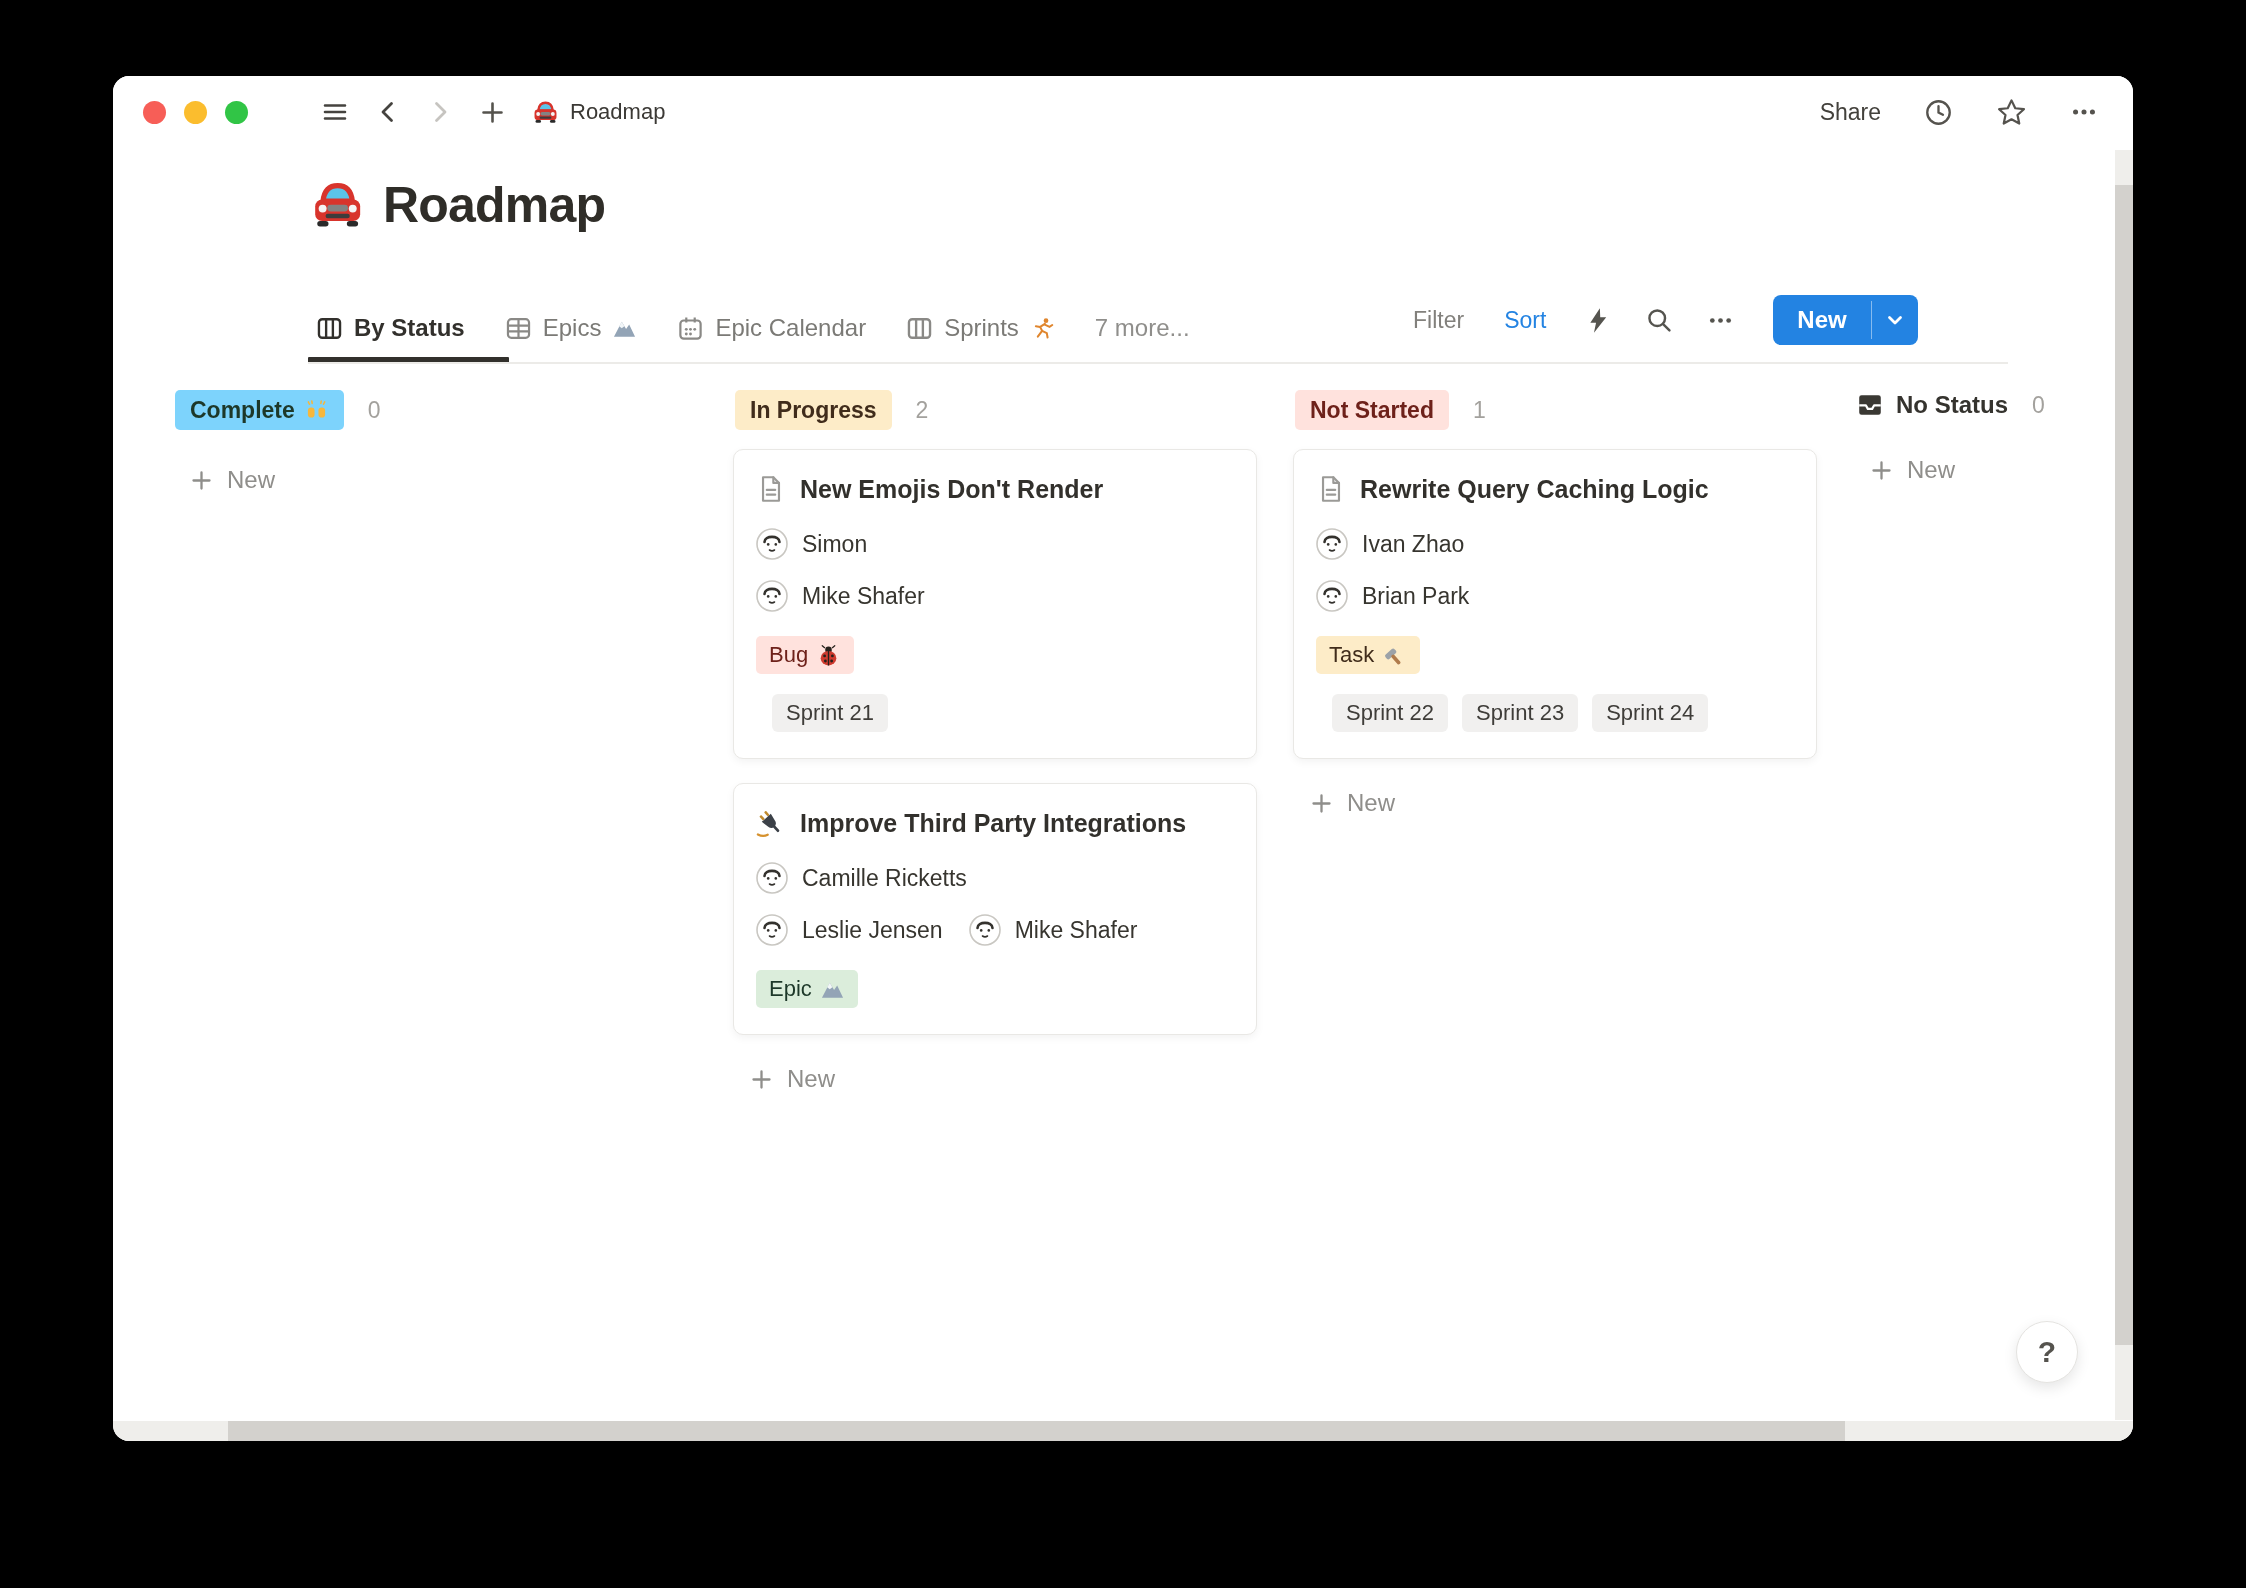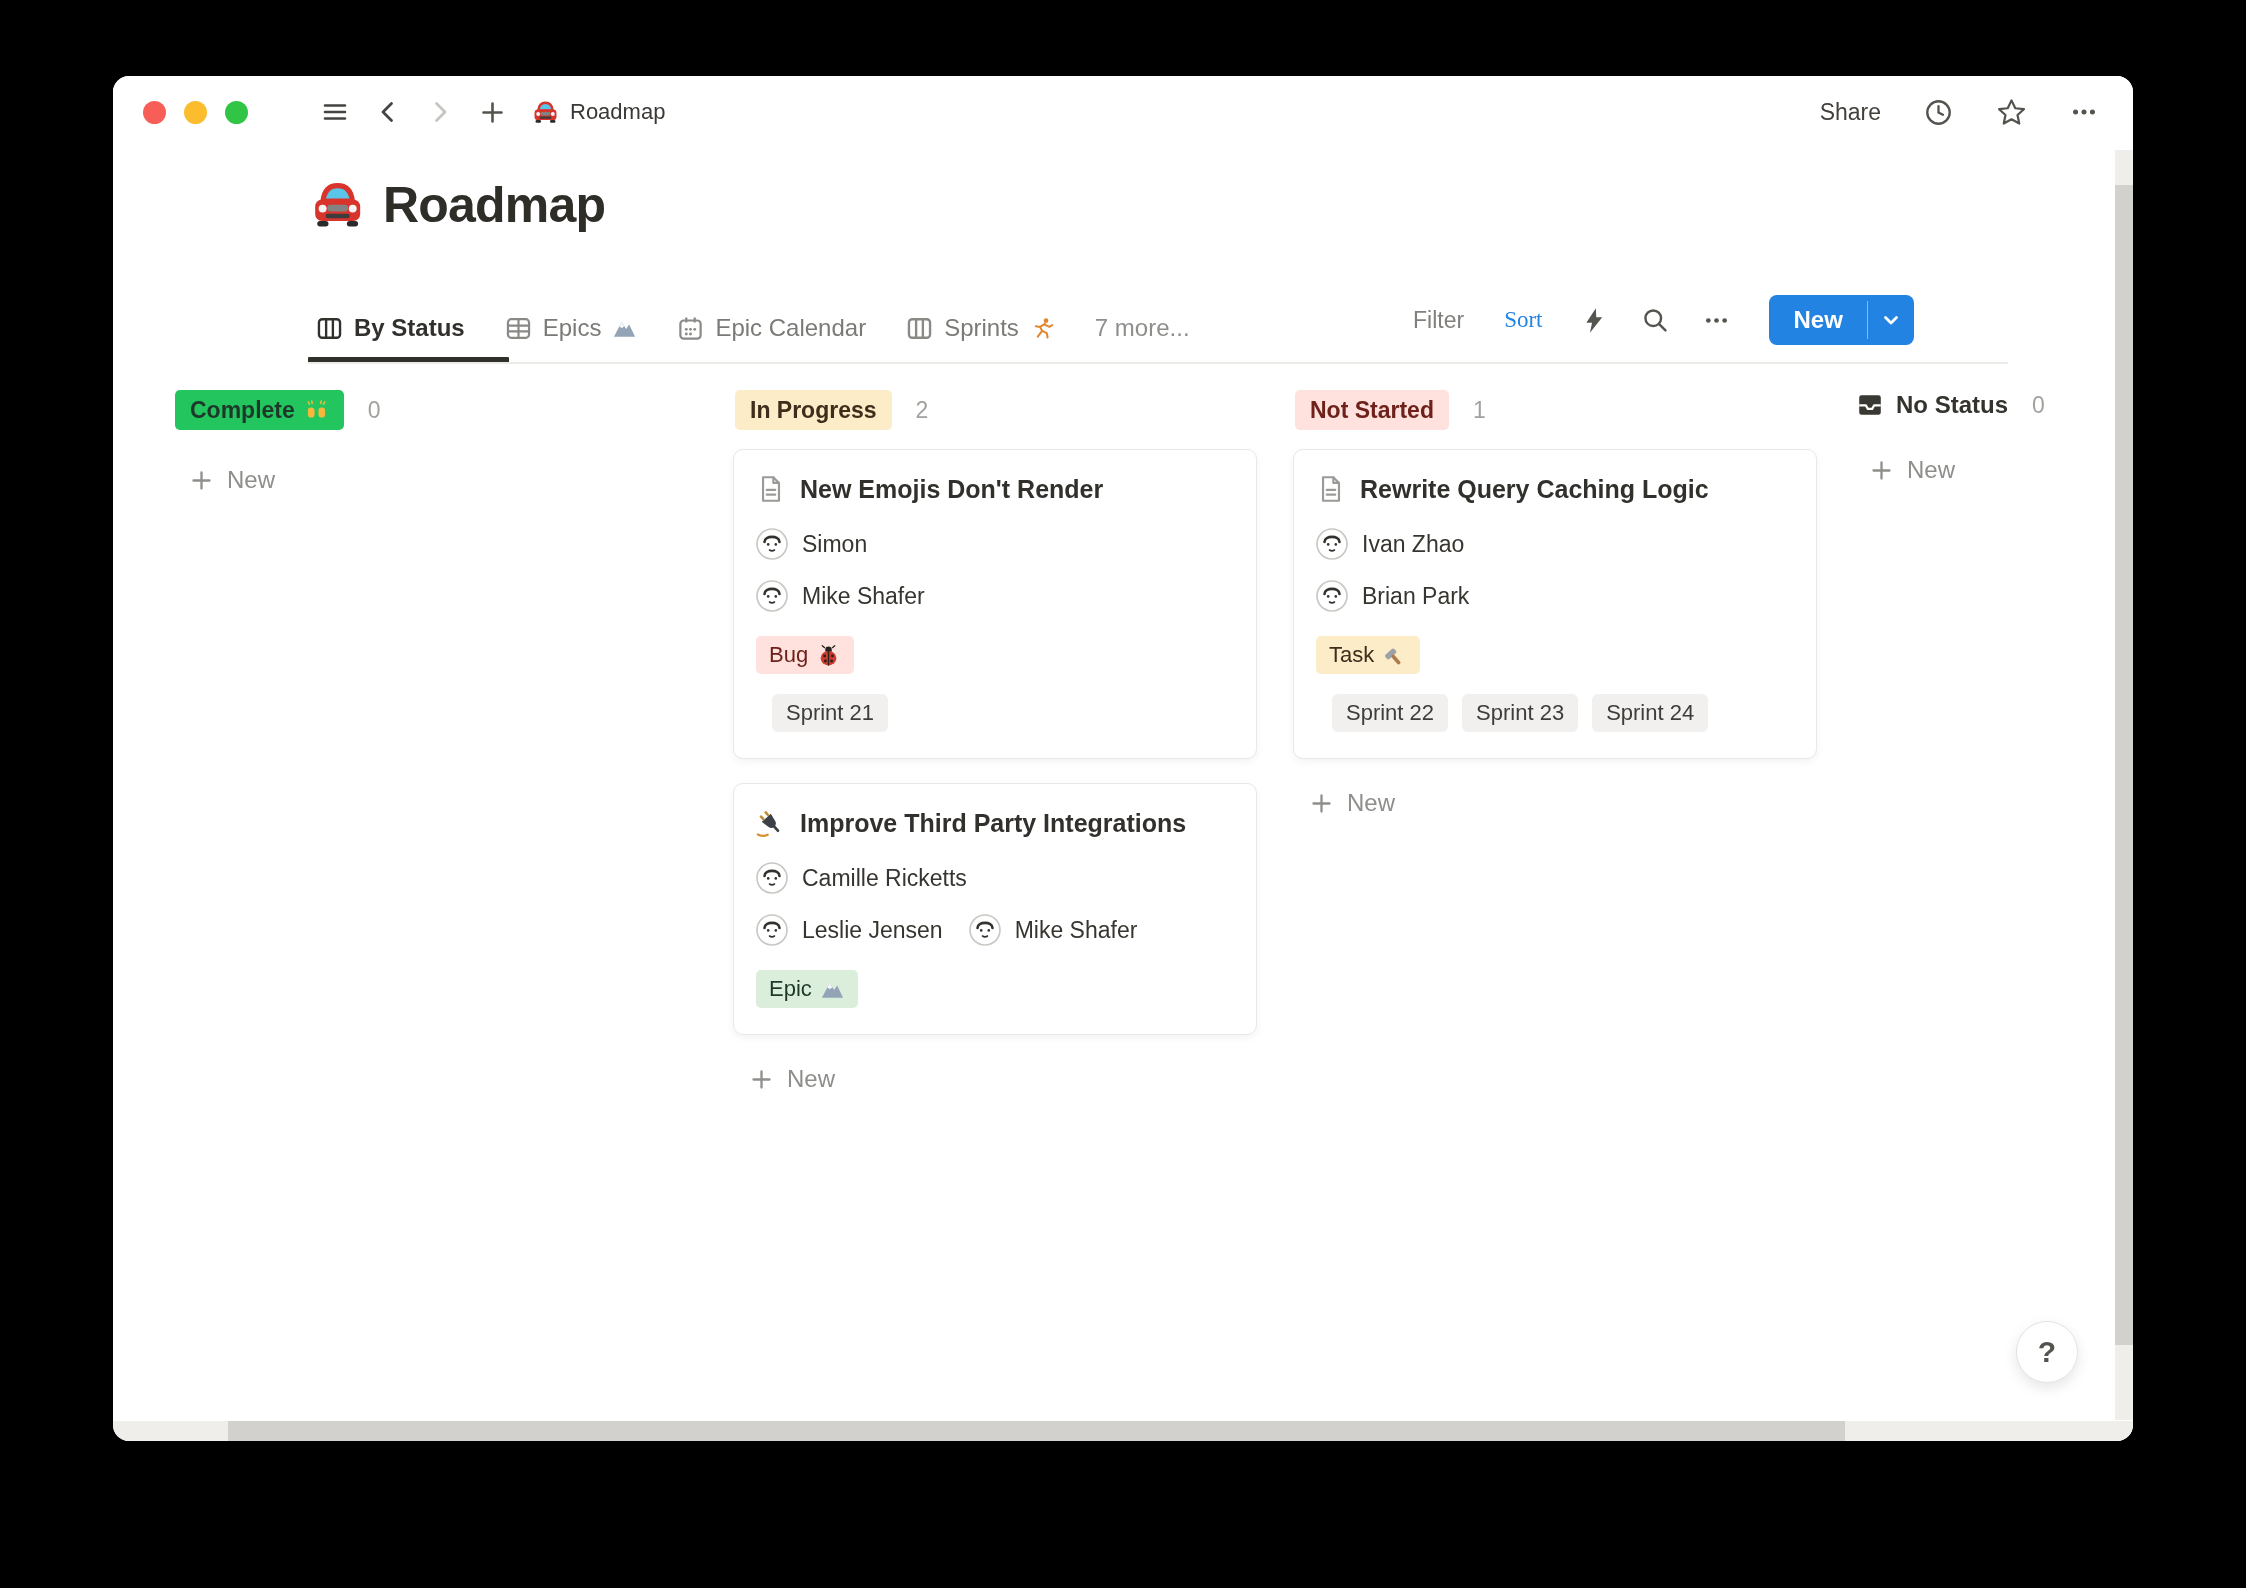--- a/index.html
+++ b/index.html
@@ -32,21 +32,21 @@
   .tab.active { color:#32302C; font-weight:600; }
   .tab .t-icon { color:#8A8986; } .tab.active .t-icon { color:#32302C; }
   .more-tabs { font-size:24px; color:#8F8E8B; }
   .tabs-divider { position:absolute; left:195px; top:286px; width:1700px; height:2px; background:#ECEBE8; }
   .tab-underline { position:absolute; left:195px; top:281px; width:201px; height:6px; background:#32302C; border-radius:1px; }
 
   
   .toolbar { position:absolute; left:1300px; top:219px; height:50px; display:flex; align-items:center; }
   .tool-label { font-size:23px; }
   .filter { color:#82807C; margin-right:40px; }
-  .sort { color:#2383E2; margin-right:38px;font-family:Liberation Serif, serif; }
+  .sort { color:#2383E2; margin-right:38px; }
   .tool-icon { margin-right:32px; color:#5B5955; }
   .new-btn { display:flex; align-items:stretch; height:50px; border-radius:8px; overflow:hidden; background:#2383E2; margin-left:6px; }
   .new-btn-main { display:flex; align-items:center; padding:0 24px; color:#fff; font-size:24px; font-weight:700; }
   .new-btn-divider { width:1px; background:rgba(255,255,255,.45); margin:6px 0; }
   .new-btn-chev { display:flex; align-items:center; padding:0 12px; }
 
   
   .board { position:absolute; left:60px; top:314px; display:flex; gap:36px; }
   .column { width:524px; display:flex; flex-direction:column; }
   .col-header { display:flex; align-items:center; padding-left:2px; }
@@ -260,21 +260,21 @@
           <svg width="22" height="22" viewBox="0 0 22 22" fill="none" stroke="#fff" stroke-width="2.8" stroke-linecap="round" stroke-linejoin="round">
               <path d="M5.5 8.5 L11 14 L16.5 8.5"></path>
             </svg>
         </span>
       </span>
     </div>
 
     <div class="board" id="board">
         <div class="column">
           <div class="col-header">
-            <span class="col-badge" style="background: #22c55e; color: rgb(29, 56, 41);">
+            <span class="col-badge" style="background: #7dd3fc; color: rgb(29, 56, 41);">
               <span>Complete</span>
               <span class="icon">
                 <svg width="25" height="25" viewBox="0 0 32 32">
                   <g fill="#F6B73C">
                     <rect x="5" y="12" width="8.5" height="13" rx="4"></rect>
                     <rect x="18.5" y="12" width="8.5" height="13" rx="4"></rect>
                   </g>
                   <g stroke="#F6B73C" stroke-width="2" stroke-linecap="round">
                     <path d="M7 8 L5.5 5"></path>
                     <path d="M10.5 7 L10 4"></path>

